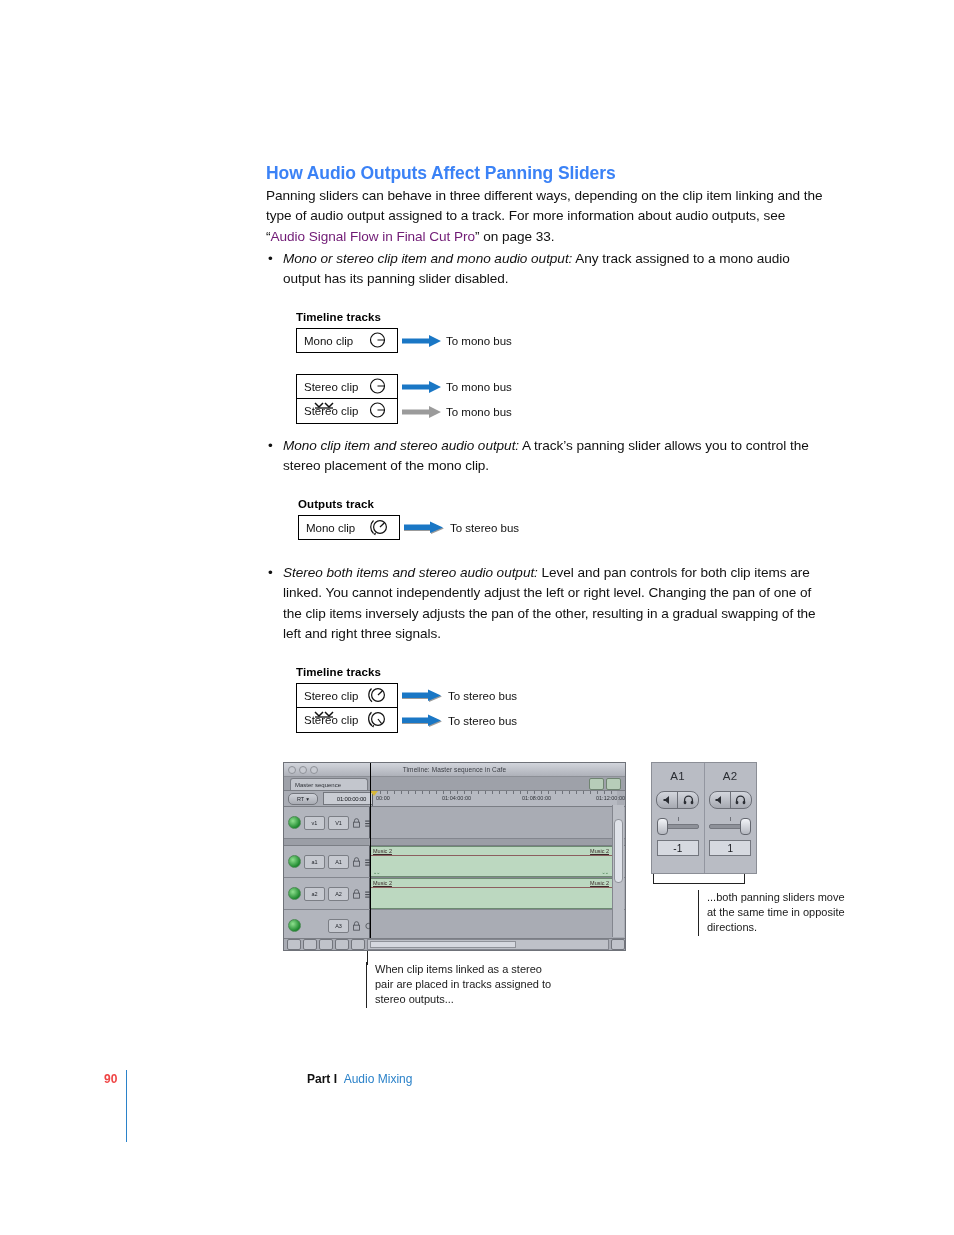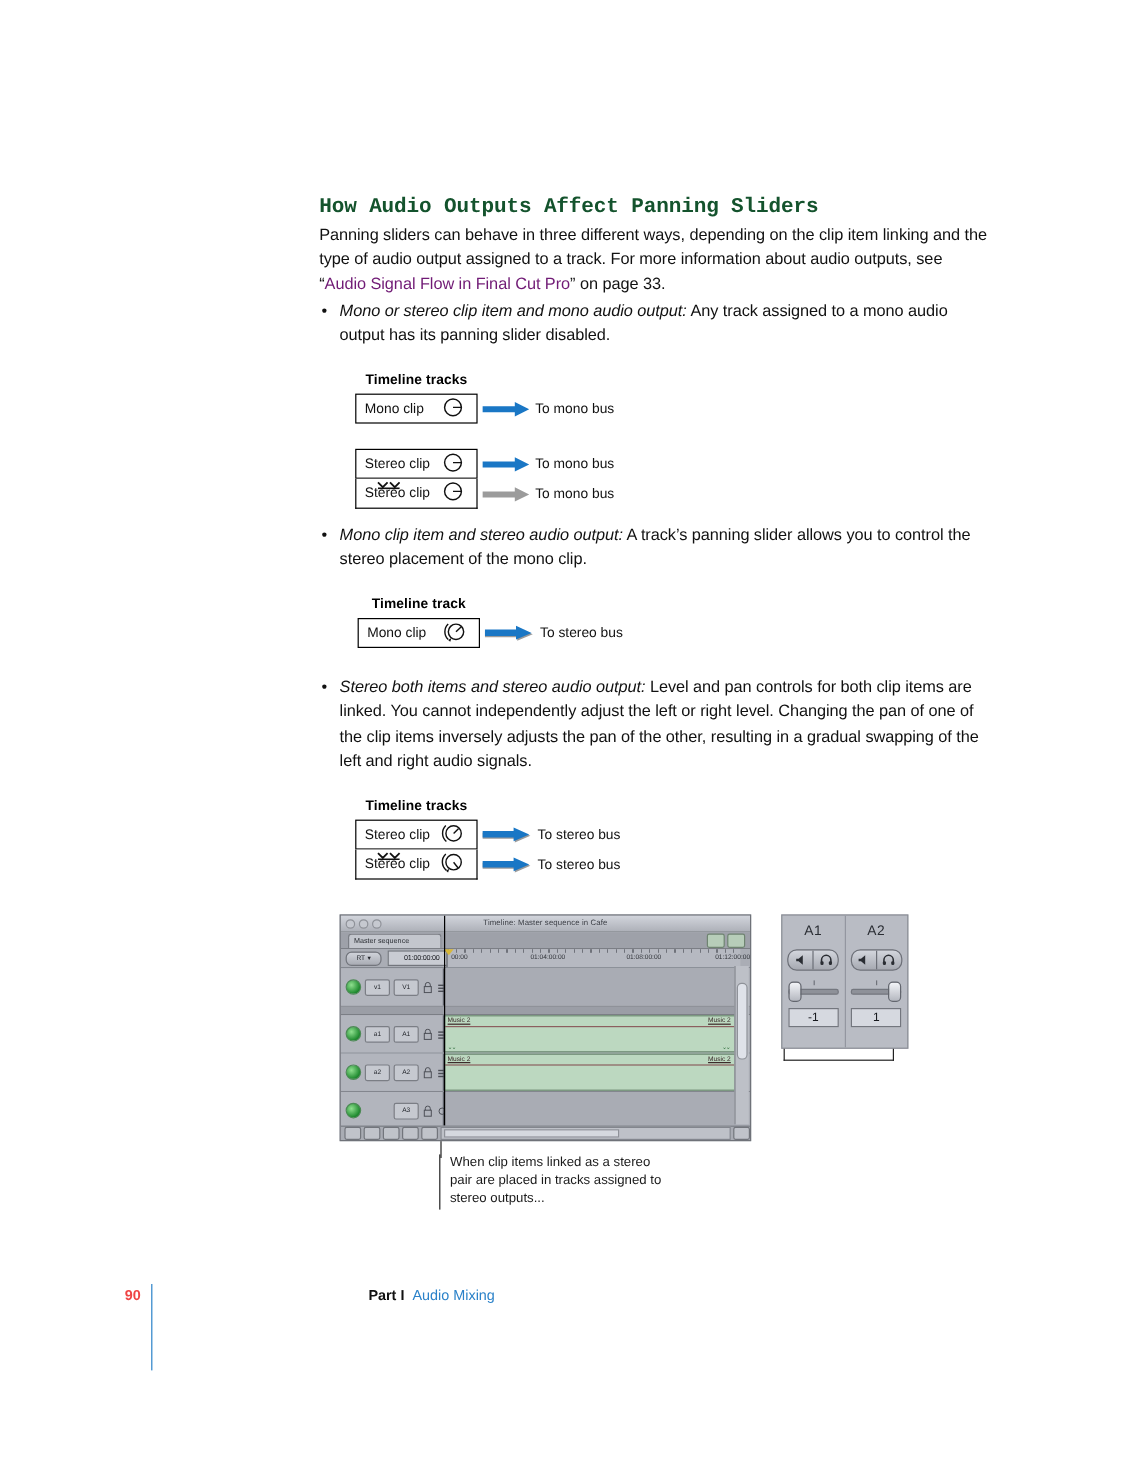--- a/index.html
+++ b/index.html
@@ -20,23 +20,22 @@
     inset: 0;
   }
 
   
   .h1 {
     position: absolute;
     left: 266px;
     top: 163px;
     font-size: 17.5px;
     font-weight: bold;
-    color: #14532d;
+    color: #3b82f6;
     letter-spacing: -0.1px;
-    font-family: Liberation Mono, monospace;
   }
   .para {
     position: absolute;
     font-size: 13.6px;
     line-height: 20.4px;
     color: #111111;
     letter-spacing: -0.05px;
   }
   .para-intro {
     left: 266px;
@@ -67,21 +66,20 @@
     font-style: italic;
   }
 
   .b1 { left: 268px; top: 249px; width: 560px; }
   .b2 { left: 268px; top: 436px; width: 560px; }
   .b3 { left: 268px; top: 563px; width: 560px; }
 
   
   .diagram {
     position: absolute;
-    text-align: center;
   }
   .diag-label {
     font-size: 11.5px;
     font-weight: bold;
     color: #000;
     margin-bottom: 5px;
     letter-spacing: 0.1px;
   }
   .track-group {
     position: relative;
@@ -615,21 +613,21 @@
   </div>
 
   <div class="bullet-row b2">
     <span class="bullet-dot">•</span>
     <span class="bullet-text">
       <span class="it">Mono clip item and stereo audio output:</span><span> A track’s panning slider allows you to control the stereo placement of the mono clip.</span>
     </span>
   </div>
 
   <div class="diagram" style="left:298px; top:498px;">
-    <div class="diag-label">Timeline track</div>
+    <div class="diag-label">Outputs track</div>
     <div class="track-group" style="position:relative; height:25px;">
       <div class="track-box">
         <span class="tb-label">Mono clip</span>
         <span class="knob" style="right:9px;">
           <svg width="22" height="20" viewBox="0 0 22 20">
             <circle cx="12" cy="10" r="6.4" fill="none" stroke="#111" stroke-width="1.2"></circle>
             <line x1="12" y1="10" x2="16.2" y2="6" stroke="#111" stroke-width="1.2"></line>
             <path d="M5.5 3.5 A9 9 0 0 0 5.5 16.5" fill="none" stroke="#111" stroke-width="1.2"></path>
             <path d="M5.4 16.9 L8.2 15.2 L7.2 18.3 Z" fill="#111"></path>
           </svg>
@@ -641,21 +639,21 @@
           <path d="M0 3.5 H26 V0.5 L39 6.5 L26 12 V9 H0 Z" fill="#1a77c5"></path>
         </svg>
         <span class="arrow-label">To stereo bus</span>
       </div>
     </div>
   </div>
 
   <div class="bullet-row b3">
     <span class="bullet-dot">•</span>
     <span class="bullet-text">
-      <span class="it">Stereo both items and stereo audio output:</span><span> Level and pan controls for both clip items are linked. You cannot independently adjust the left or right level. Changing the pan of one of the clip items inversely adjusts the pan of the other, resulting in a gradual swapping of the left and right audio signals.</span>
+      <span class="it">Stereo both items and stereo audio output:</span><span> Level and pan controls for both clip items are linked. You cannot independently adjust the left or right level. Changing the pan of one of the clip items inversely adjusts the pan of the other, resulting in a gradual swapping of the left and right three signals.</span>
     </span>
   </div>
 
   <div class="diagram" style="left:296px; top:666px;">
     <div class="diag-label">Timeline tracks</div>
     <div class="track-group" style="position:relative; height:50px;">
       <div class="track-box">
         <span class="tb-label">Stereo clip</span>
         <span class="knob" style="right:9px;">
           <svg width="22" height="20" viewBox="0 0 22 20">
@@ -900,20 +898,21 @@
           <span class="slider-tick"></span>
           <span class="slider-knob" style="right:0;"></span>
         </div>
         <div class="value-field">1</div>
       </div>
 
     </div>
   </div>
 
   <div class="bracket"></div>
+  <div class="callout callout-right">...both panning sliders move at the same time in opposite directions.</div>
 
   <div class="leader-left"></div>
   <div class="callout callout-left">When clip items linked as a stereo pair are placed in tracks assigned to stereo outputs...</div>
 
   <div class="footer-rule"></div>
   <div class="folio">90</div>
   <div class="footer-text">
     <b>Part I</b>&nbsp;&nbsp;<span class="lk">Audio Mixing</span>
   </div>
 

